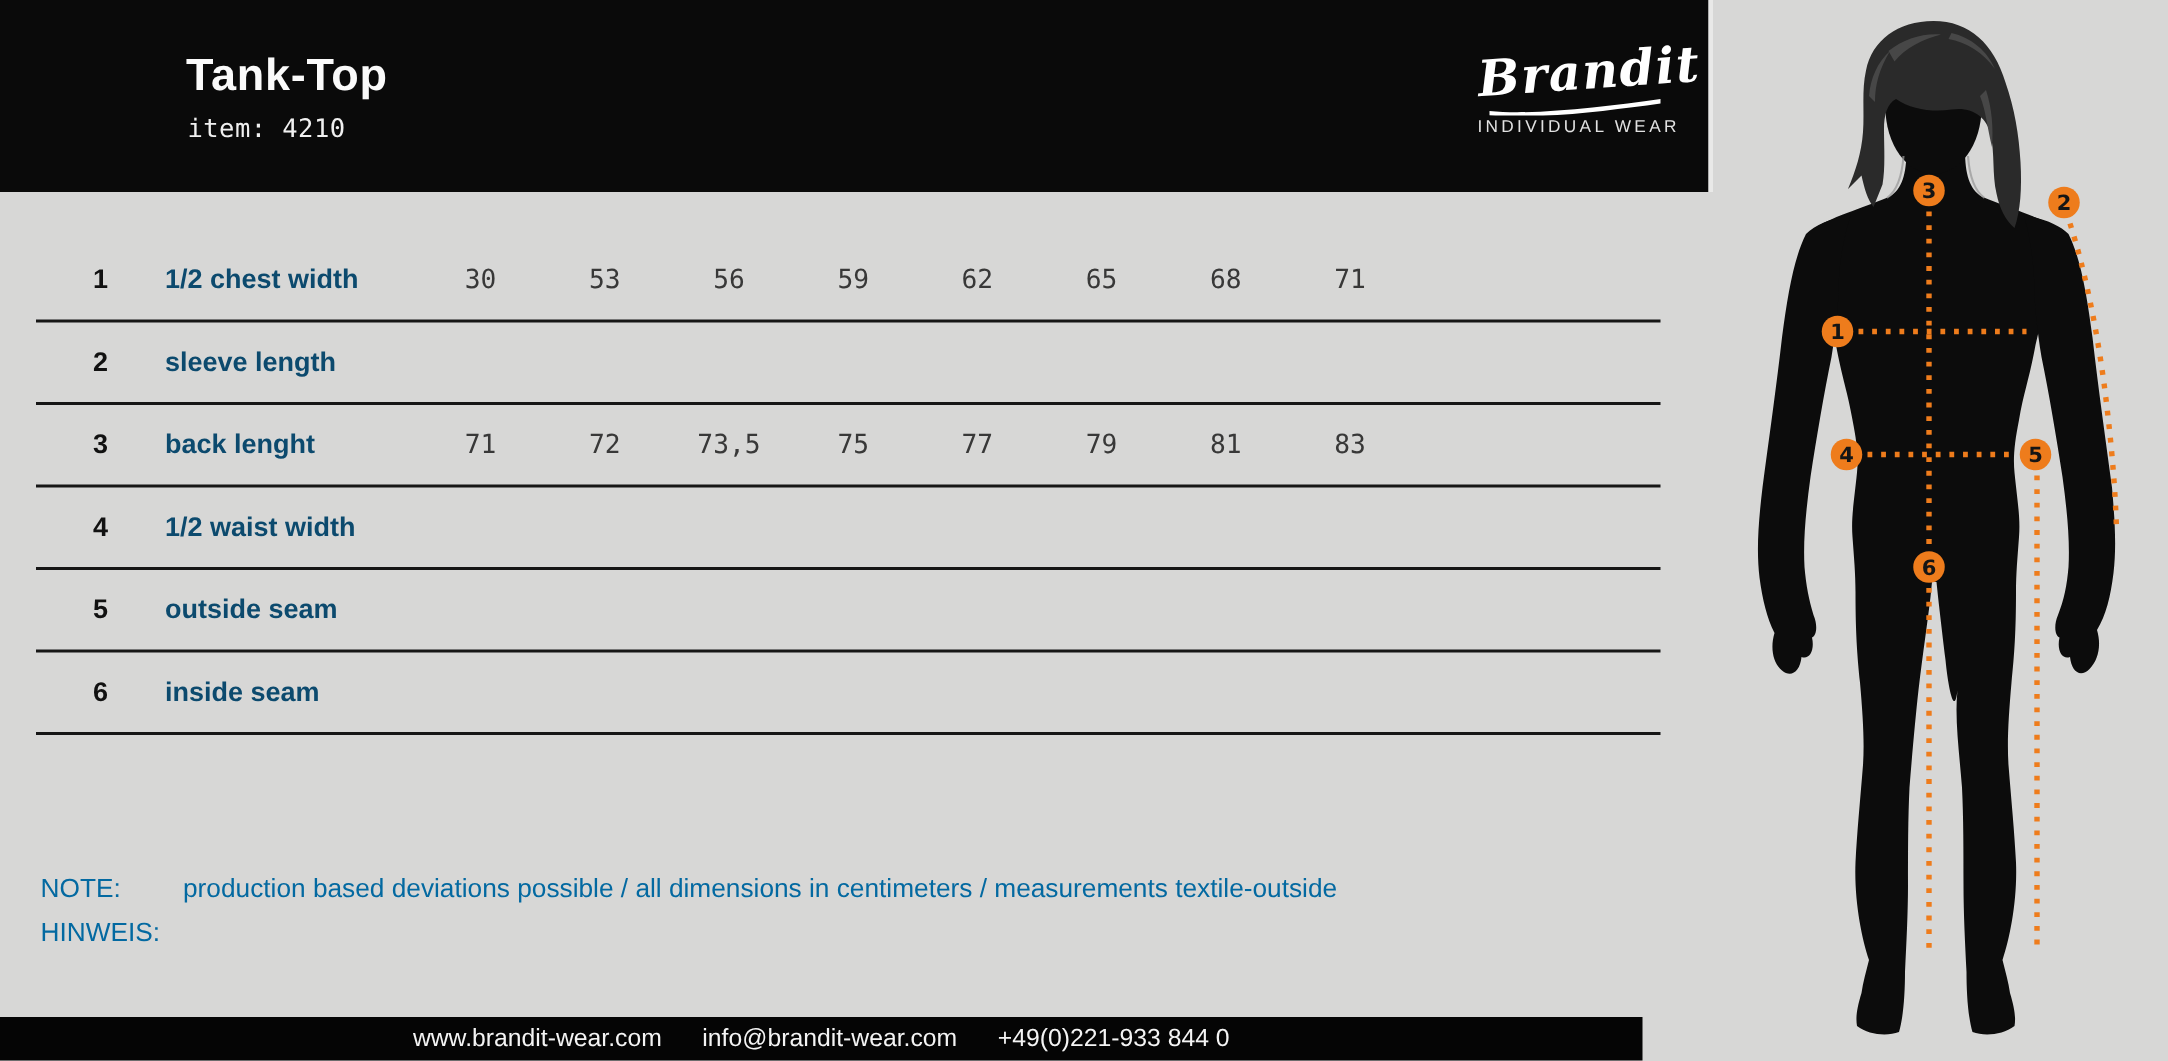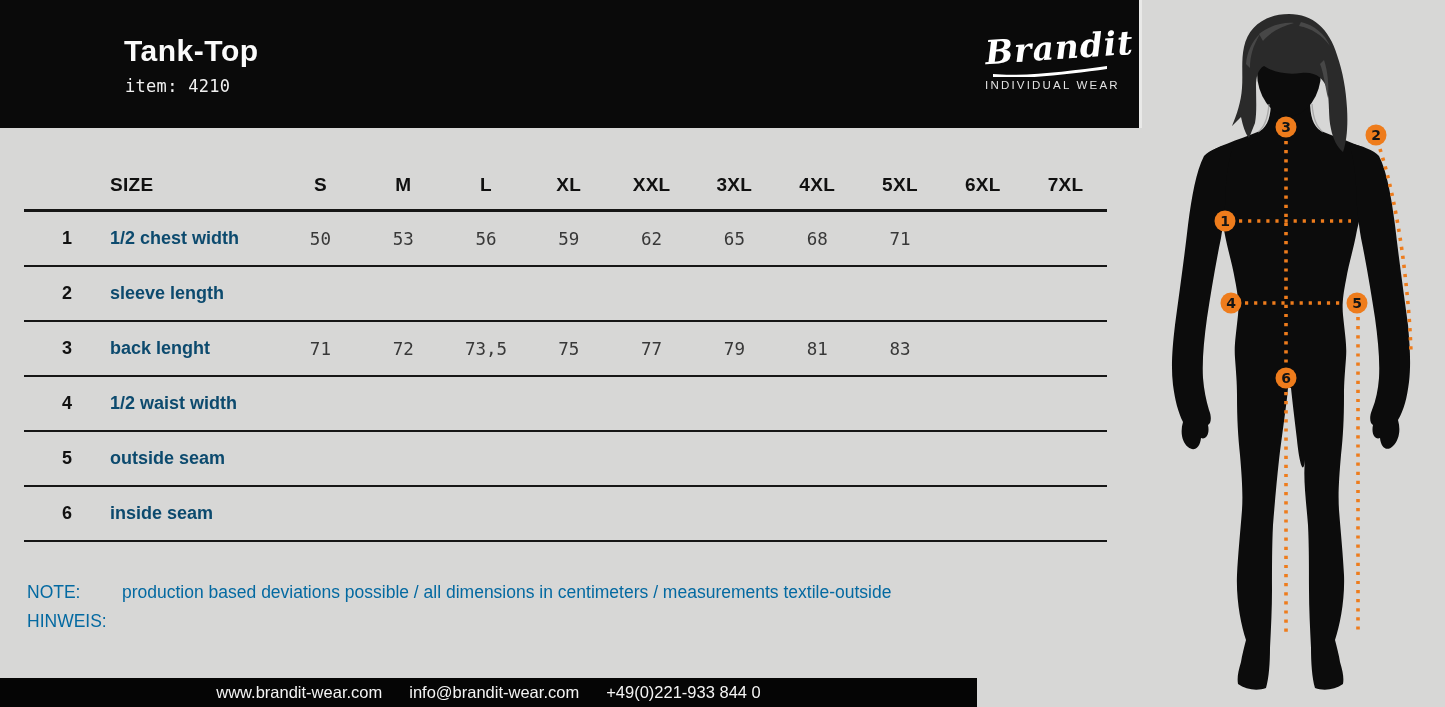--- a/index.html
+++ b/index.html
@@ -51,21 +51,21 @@
   .cell.label{text-align:left;color:#0c4a6e;font-weight:bold;}
   .cell.val{
     text-align:center;color:#383838;
     font-family:"DejaVu Sans Mono","Liberation Mono",monospace;font-size:17.5px;
   }
   
   .notes{position:absolute;left:27px;top:578px;color:#0369a1;font-size:17.5px;}
   .note-line{display:grid;grid-template-columns:95px auto;line-height:29px;}
   
   .footer{
-    position:absolute;left:0;top:678px;width:977px;height:29px;background:#050505;
+    position:absolute;left:0;top:678px;width:1095px;height:29px;background:#050505;
     display:flex;align-items:center;justify-content:center;gap:27px;
     color:#f4f4f4;font-size:16.5px;
   }
   .footer span{white-space:nowrap;}
   
   .figure{position:absolute;left:1138px;top:0;width:307px;height:707px;}
   .dots{stroke:#ee7c1c;stroke-width:3.6;stroke-dasharray:3.2 5.9;fill:none;stroke-linecap:butt;}
   .marker circle{fill:#ee7c1c;}
   .marker text{
     font-family:"DejaVu Sans",sans-serif;font-weight:bold;font-size:14px;
@@ -86,39 +86,25 @@
     <span class="brand-name">Brandit</span>
     <svg class="brand-swash" width="118" height="12" viewBox="0 0 118 12">
       <path d="M2,9 C 32,12 80,6 116,1 L 116,4 C 80,9 32,15 2,12 Z" fill="#ffffff"></path>
     </svg>
     <span class="brand-tagline">INDIVIDUAL WEAR</span>
   </div>
 </div>
 <div class="header-edge"></div>
 
 <div class="size-table">
-  <div class="trow thead-row">
-      <div class="hcell"></div>
-      <div class="hcell label-col">SIZE</div>
-      <div class="hcell">S</div>
-      <div class="hcell">M</div>
-      <div class="hcell">L</div>
-      <div class="hcell">XL</div>
-      <div class="hcell">XXL</div>
-      <div class="hcell">3XL</div>
-      <div class="hcell">4XL</div>
-      <div class="hcell">5XL</div>
-      <div class="hcell">6XL</div>
-      <div class="hcell">7XL</div>
-    </div>
   <div>
       <div class="trow">
         <div class="cell num">1</div>
         <div class="cell label">1/2 chest width</div>
-        <div class="cell val">50</div>
+        <div class="cell val">30</div>
         <div class="cell val">53</div>
         <div class="cell val">56</div>
         <div class="cell val">59</div>
         <div class="cell val">62</div>
         <div class="cell val">65</div>
         <div class="cell val">68</div>
         <div class="cell val">71</div>
         <div class="cell val"></div>
         <div class="cell val"></div>
       </div>

